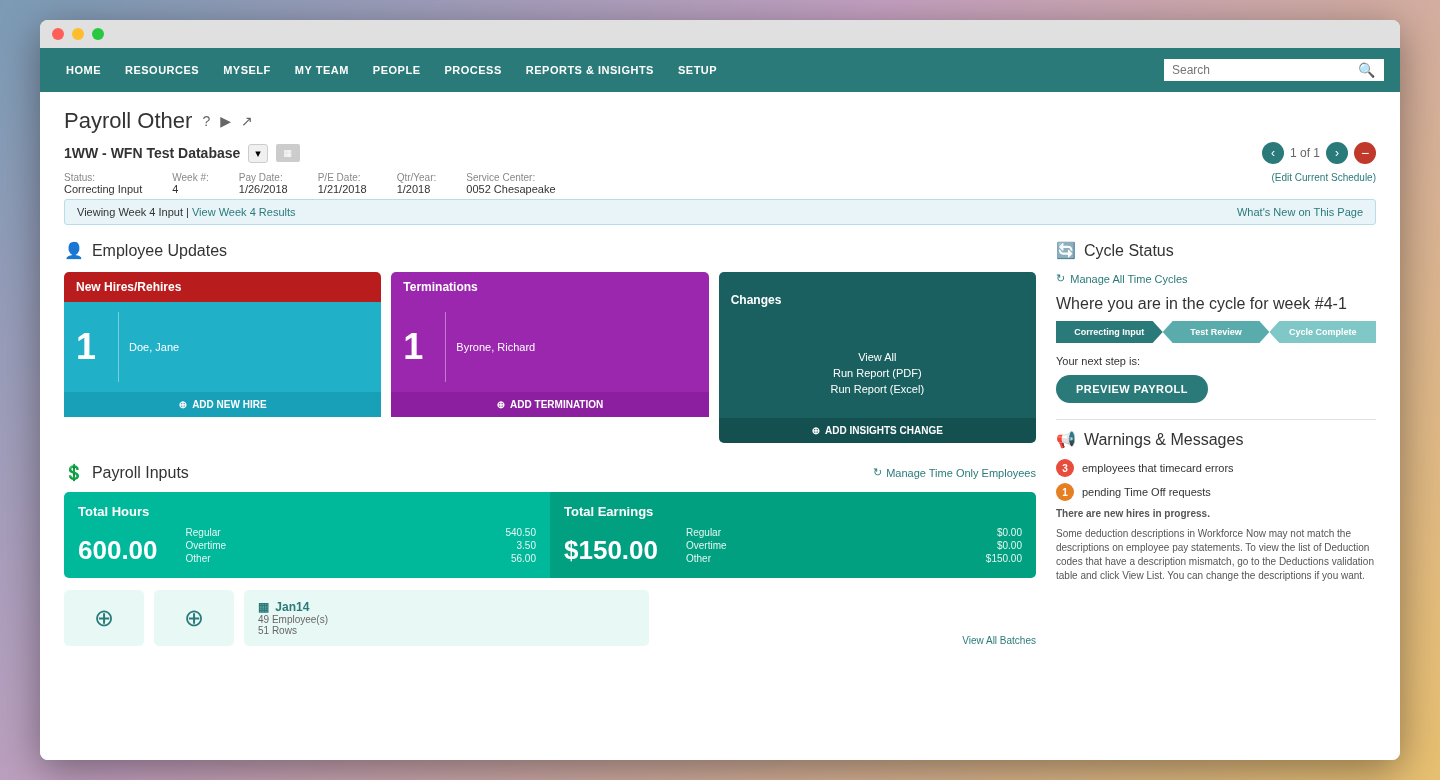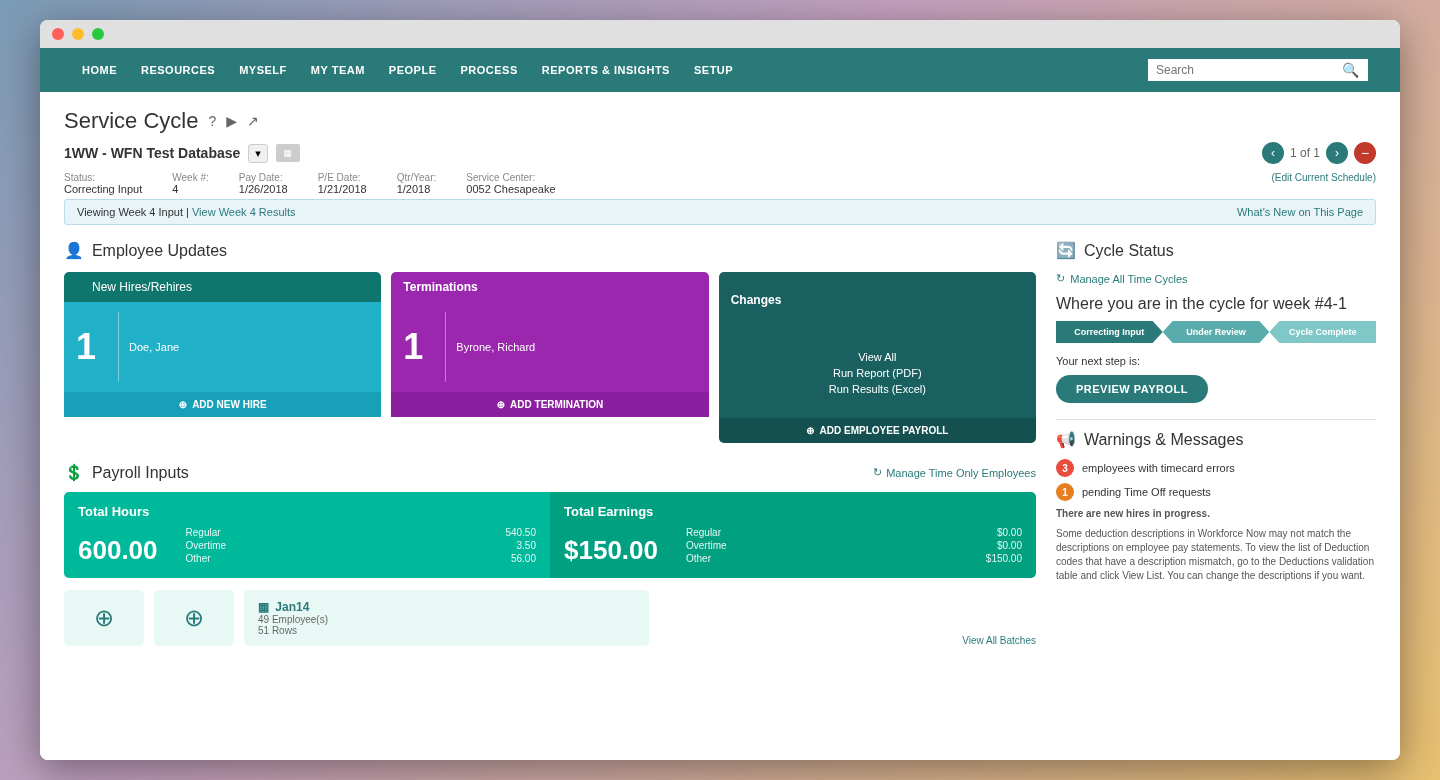--- a/index.html
+++ b/index.html
@@ -32,21 +32,21 @@
     .dot-red { background: #ff5f57; }
     .dot-yellow { background: #ffbd2e; }
     .dot-green { background: #28c840; }
 
     
     .nav {
       background: #2a7a7a;
       height: 44px;
       display: flex;
       align-items: center;
-      padding: 0 32px;
+      padding: 0 16px;
       gap: 4px;
     }
     .nav-item {
       color: #fff;
       font-size: 11px;
       font-weight: bold;
       padding: 6px 10px;
       cursor: pointer;
       text-transform: uppercase;
       letter-spacing: 0.5px;
@@ -251,21 +251,21 @@
       cursor: pointer;
       display: flex;
       align-items: center;
       justify-content: center;
       gap: 5px;
     }
 
     
     .card-hires .emp-card-body { background: #20b0c8; }
     .card-hires .emp-card-footer { background: #18a0b8; }
-    .card-hires .emp-card-header { background: #0f766e; color: #fff; padding: 8px 28px; font-size: 12px; font-weight: normal; }
+    .card-hires .emp-card-header { background: #b91c1c; color: #fff; padding: 8px 12px; font-size: 12px; font-weight: bold; }
 
     
     .card-terms .emp-card-body { background: #9b27af; }
     .card-terms .emp-card-footer { background: #8b1f9f; }
     .card-terms .emp-card-header { background: #9b27af; color: #fff; padding: 8px 12px; font-size: 12px; font-weight: bold; }
 
     
     .card-changes .emp-card-body { background: #1a6060; }
     .card-changes .emp-card-footer { background: #145050; }
     .card-changes .emp-card-header { background: #1a6060; color: #fff; padding: 21px 12px; font-size: 12px; font-weight: bold; }
@@ -457,21 +457,21 @@
     <div class="nav-item">SETUP</div>
     <div class="nav-search">
       <input type="text" placeholder="Search" style="">
       <span class="nav-search-icon">🔍</span>
     </div>
   </nav>
 
   <div class="content">
 
     <div class="page-title-row">
-      <h1 class="page-title">Service Cycle</h1>
+      <h1 class="page-title">Payroll Other</h1>
       <span class="title-icon">?</span>
       <span class="title-icon">▶</span>
       <span class="title-icon">↗</span>
     </div>
 
     <div class="subtitle-row">
       <span class="subtitle-text">1WW - WFN Test Database</span>
       <div class="subtitle-dropdown">▾</div>
       <div class="subtitle-grid-icon">▦</div>
       <div class="pagination">
@@ -558,26 +558,26 @@
               <span>ADD TERMINATION</span>
             </div>
           </div>
 
           <div class="emp-card card-changes">
             <div class="emp-card-header">Changes</div>
             <div class="emp-card-body">
               <div class="emp-card-links">
                 <a style="color:#fff;display:block;text-align:center;text-decoration:none;font-size:11px;margin:2px 0;">View All</a>
                 <a style="color:#fff;display:block;text-align:center;text-decoration:none;font-size:11px;margin:2px 0;">Run Report (PDF)</a>
-                <a style="color:#fff;display:block;text-align:center;text-decoration:none;font-size:11px;margin:2px 0;">Run Results (Excel)</a>
+                <a style="color:#fff;display:block;text-align:center;text-decoration:none;font-size:11px;margin:2px 0;">Run Report (Excel)</a>
               </div>
             </div>
             <div class="emp-card-footer">
               <span>⊕</span>
-              <span>ADD EMPLOYEE PAYROLL</span>
+              <span>ADD INSIGHTS CHANGE</span>
             </div>
           </div>
 
         </div>
 
         <div class="payroll-header-row">
           <div class="section-header" style="margin-bottom:0;">
             <span class="section-header-icon">💲</span>
             <span>Payroll Inputs</span>
           </div>
@@ -664,40 +664,40 @@
           <div class="cycle-manage-link">
             <span>↻</span>
             <span>Manage All Time Cycles</span>
           </div>
           <div class="cycle-where">Where you are in the cycle for week #4-1</div>
           <div class="cycle-steps">
             <div class="cycle-step step-arrow" style="font-size:9px;font-weight:bold;">
               <span>Correcting Input</span>
             </div>
             <div class="cycle-step step-arrow2" style="font-size:9px;font-weight:bold;">
-              <span>Under Review</span>
+              <span>Test Review</span>
             </div>
             <div class="cycle-step step-arrow3" style="font-size:9px;font-weight:bold;">
               <span>Cycle Complete</span>
             </div>
           </div>
           <div class="next-step-text">Your next step is:</div>
           <button class="preview-btn">PREVIEW PAYROLL</button>
         </div>
 
         <div class="divider"></div>
 
         <div class="warnings-section">
           <div class="section-header">
             <span class="section-header-icon">📢</span>
             <span>Warnings &amp; Messages</span>
           </div>
           <div class="warning-item">
             <div class="warn-badge warn-red">3</div>
-            <span>employees with timecard errors</span>
+            <span>employees that timecard errors</span>
           </div>
           <div class="warning-item">
             <div class="warn-badge warn-orange">1</div>
             <span>pending Time Off requests</span>
           </div>
           <div class="warn-text-block">
             <strong>There are new hires in progress.</strong>
           </div>
           <div class="warn-text-block">Some deduction descriptions in Workforce Now may not match the descriptions on employee pay statements. To view the list of Deduction codes that have a description mismatch, go to the Deductions validation table and click View List. You can change the descriptions if you want.</div>
         </div>

